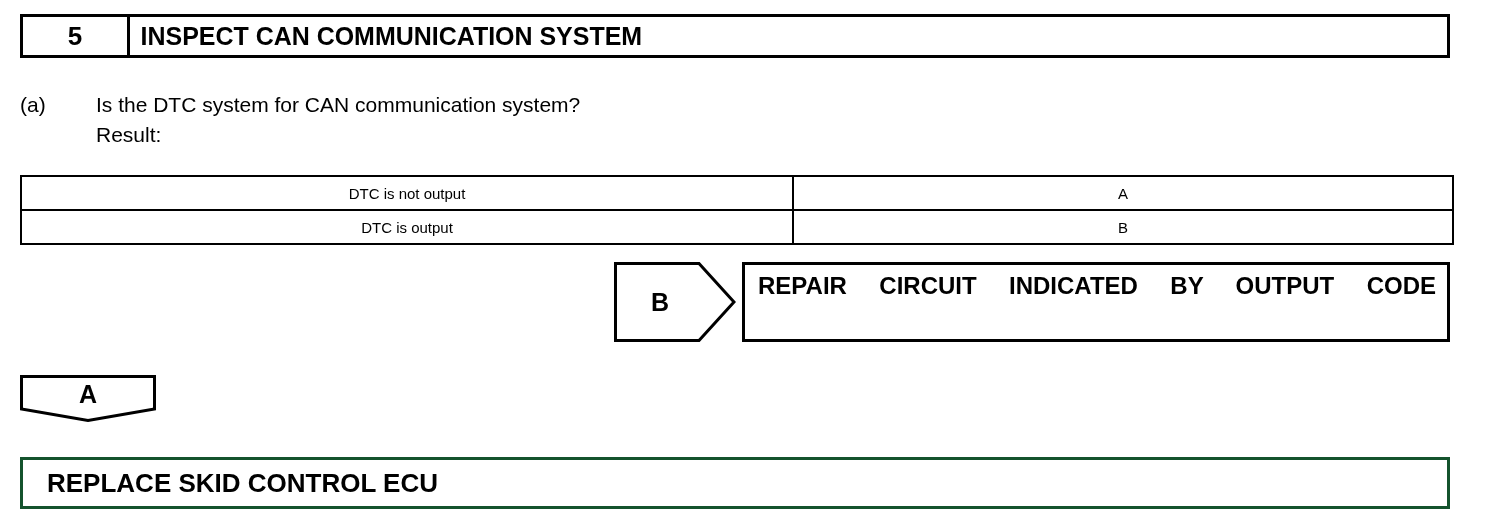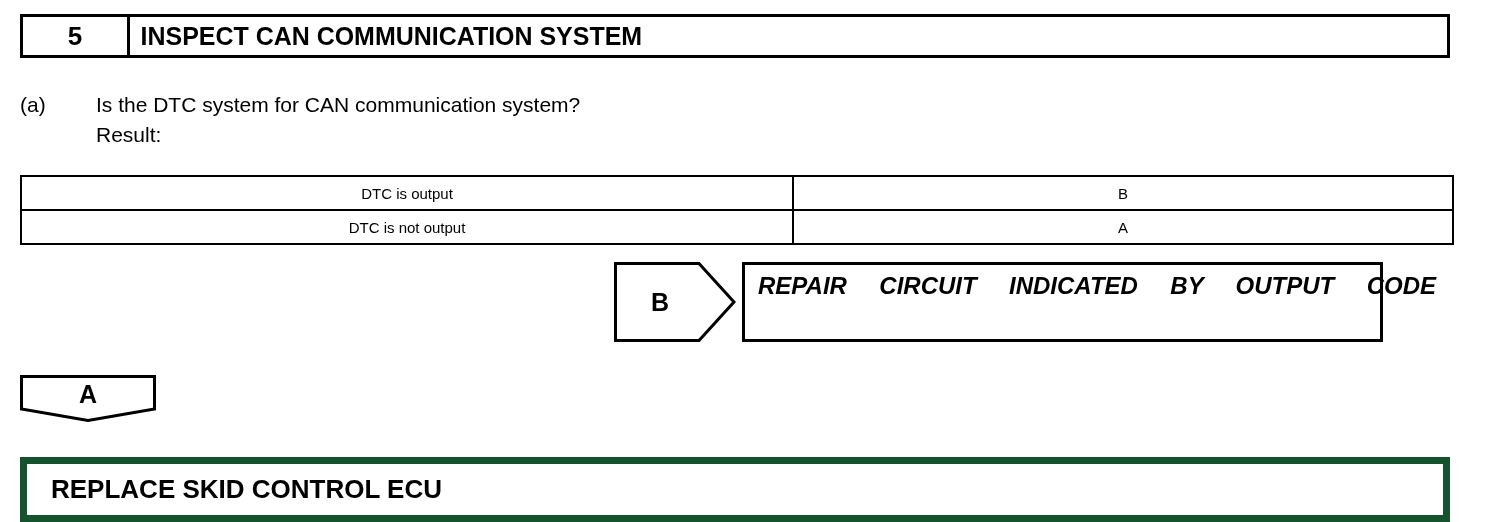--- a/index.html
+++ b/index.html
@@ -123,25 +123,24 @@
     align-items: center;
     justify-content: center;
     font-size: 25px;
     font-weight: bold;
   }
 
   .branch-b-box {
     position: absolute;
     left: 742px;
     top: 262px;
-    width: 641px;
+    width: 708px;
     height: 80px;
     border: 3px solid #000;
     box-sizing: border-box;
-    font-style: italic;
   }
   .branch-b-box-text {
     position: absolute;
     left: 13px;
     top: 6px;
     width: 678px;
     font-size: 24px;
     font-weight: bold;
     line-height: 29px;
     text-align: justify;
@@ -169,22 +168,22 @@
     font-size: 25px;
     font-weight: bold;
   }
 
   
   .final-box {
     position: absolute;
     left: 20px;
     top: 457px;
     width: 1430px;
-    height: 65px;
-    border: 7px solid #14532d;
+    height: 52px;
+    border: 3px solid #14532d;
     box-sizing: border-box;
     display: flex;
     align-items: center;
   }
   .final-box-text {
     padding-left: 24px;
     font-size: 26px;
     font-weight: bold;
     white-space: nowrap;
   }
@@ -199,26 +198,26 @@
 
 <div class="question-row">
   <span class="q-label">(a)</span>
   <span class="q-text">Is the DTC system for CAN communication system?</span>
   <span class="q-result">Result:</span>
 </div>
 
 <table class="result-table">
   <tbody>
     <tr>
+      <td class="col-cond">DTC is not output</td>
+      <td class="col-judge">A</td>
+    </tr>
+    <tr>
       <td class="col-cond">DTC is output</td>
       <td class="col-judge">B</td>
-    </tr>
-    <tr>
-      <td class="col-cond">DTC is not output</td>
-      <td class="col-judge">A</td>
     </tr>
   </tbody>
 </table>
 
 <div class="branch-b-tag">
   <svg width="122" height="80" viewBox="0 0 122 80">
     <polygon points="1.5,1.5 85,1.5 120,40 85,78.5 1.5,78.5" fill="#ffffff" stroke="#000000" stroke-width="3"></polygon>
   </svg>
   <div class="branch-b-letter">B</div>
 </div>

